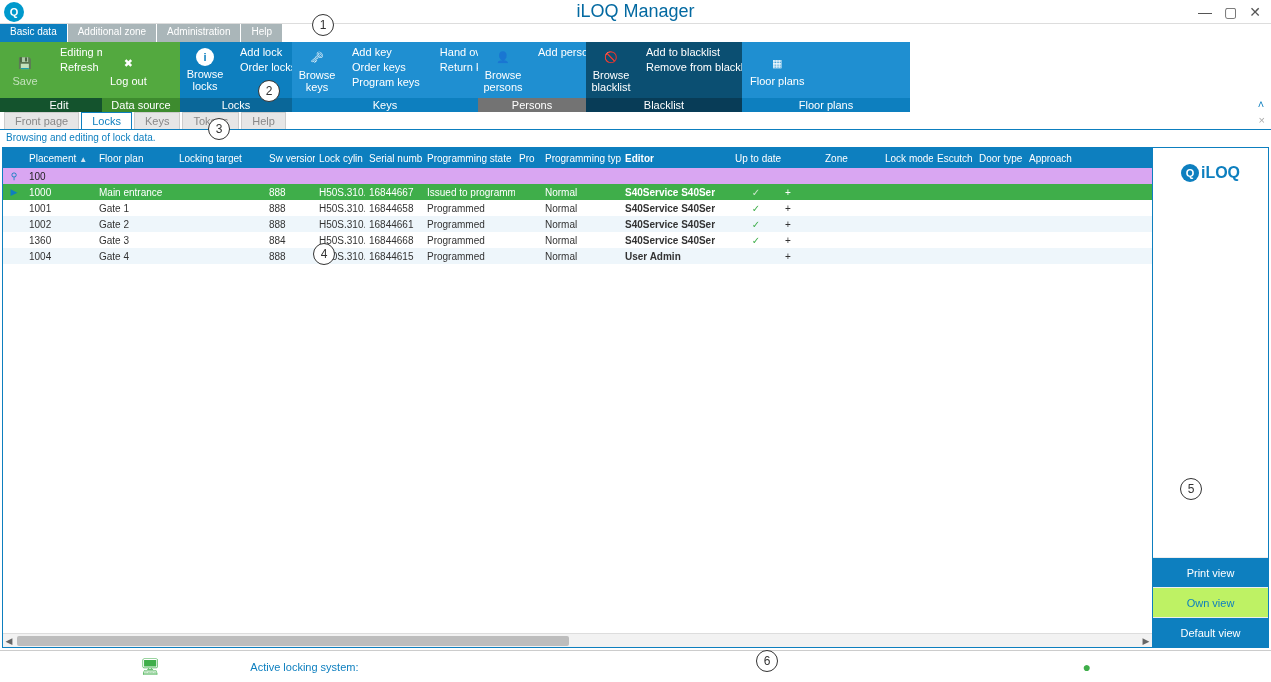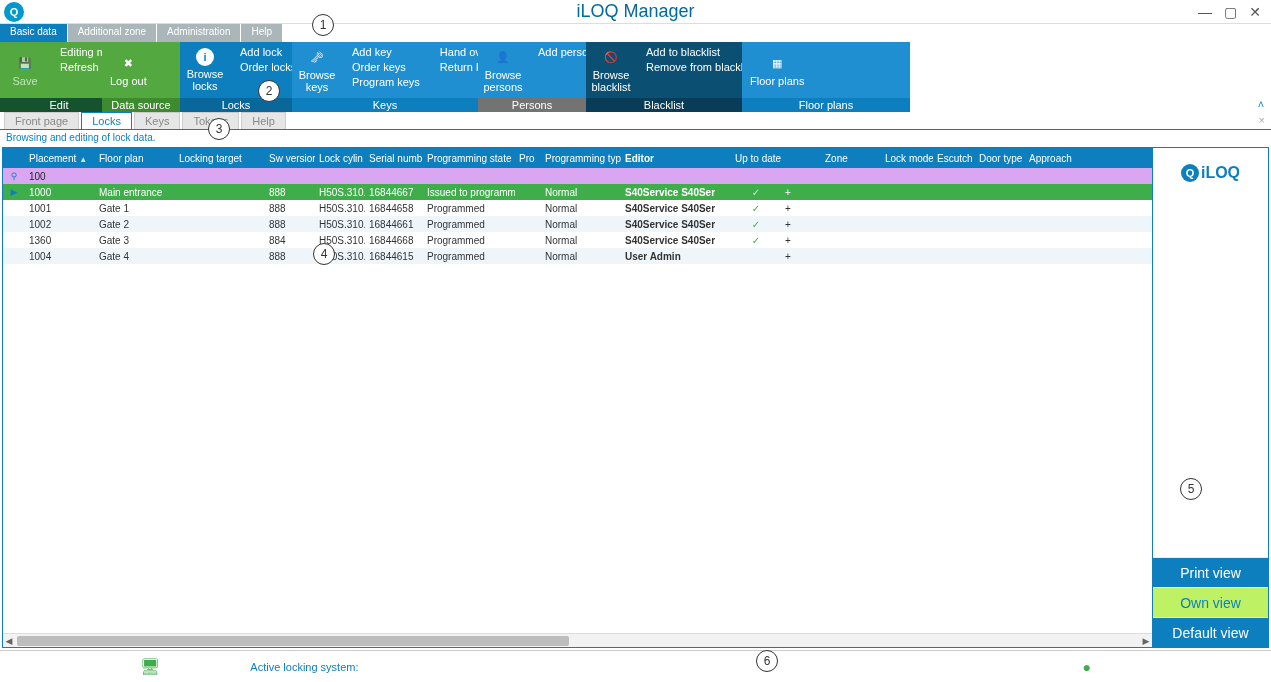--- a/index.html
+++ b/index.html
@@ -78,21 +78,21 @@
 
   .desc-line { color:#0d7fbf; font-size:10px; padding:2px 6px; }
 
   
   .main { flex:1; display:flex; border:1px solid #0d7fbf; margin:2px; overflow:hidden;justify-content:space-between; }
   .grid-area { flex:1; display:flex; flex-direction:column; overflow:hidden; position:relative; }
   .side-panel { width:116px; border-left:1px solid #0d7fbf; display:flex; flex-direction:column; align-items:center; background:#fff; }
   .side-logo { margin-top:16px; color:#0d7fbf; font-weight:bold; font-size:16px; display:flex; align-items:center; gap:2px;}
   .side-logo .q { background:#0d7fbf; color:#fff; border-radius:50%; width:18px; height:18px; display:inline-flex; align-items:center; justify-content:center; font-size:11px; }
   .side-buttons { margin-top:auto; width:100%; display:flex; flex-direction:column; }
-  .side-btn { height:30px; display:flex; align-items:center; justify-content:center; font-size:14px; cursor:pointer; border-top:1px solid #eee; }
+  .side-btn { height:30px; display:flex; align-items:center; justify-content:center; font-size:11px; cursor:pointer; border-top:1px solid #eee; }
   .side-btn.primary { background:#0d7fbf; color:#fff; }
   .side-btn.white { background:#bef264; color:#0d7fbf; }
 
   
   .grid-header {
     background:#0d7fbf; color:#fff; display:flex; height:20px; align-items:center; font-size:10px;
   }
   .grid-header .col, .grid-row .cell { padding:0 4px; overflow:hidden; white-space:nowrap; }
   .gutter { width:22px; flex:0 0 22px; }
   .c-place { width:70px; }

